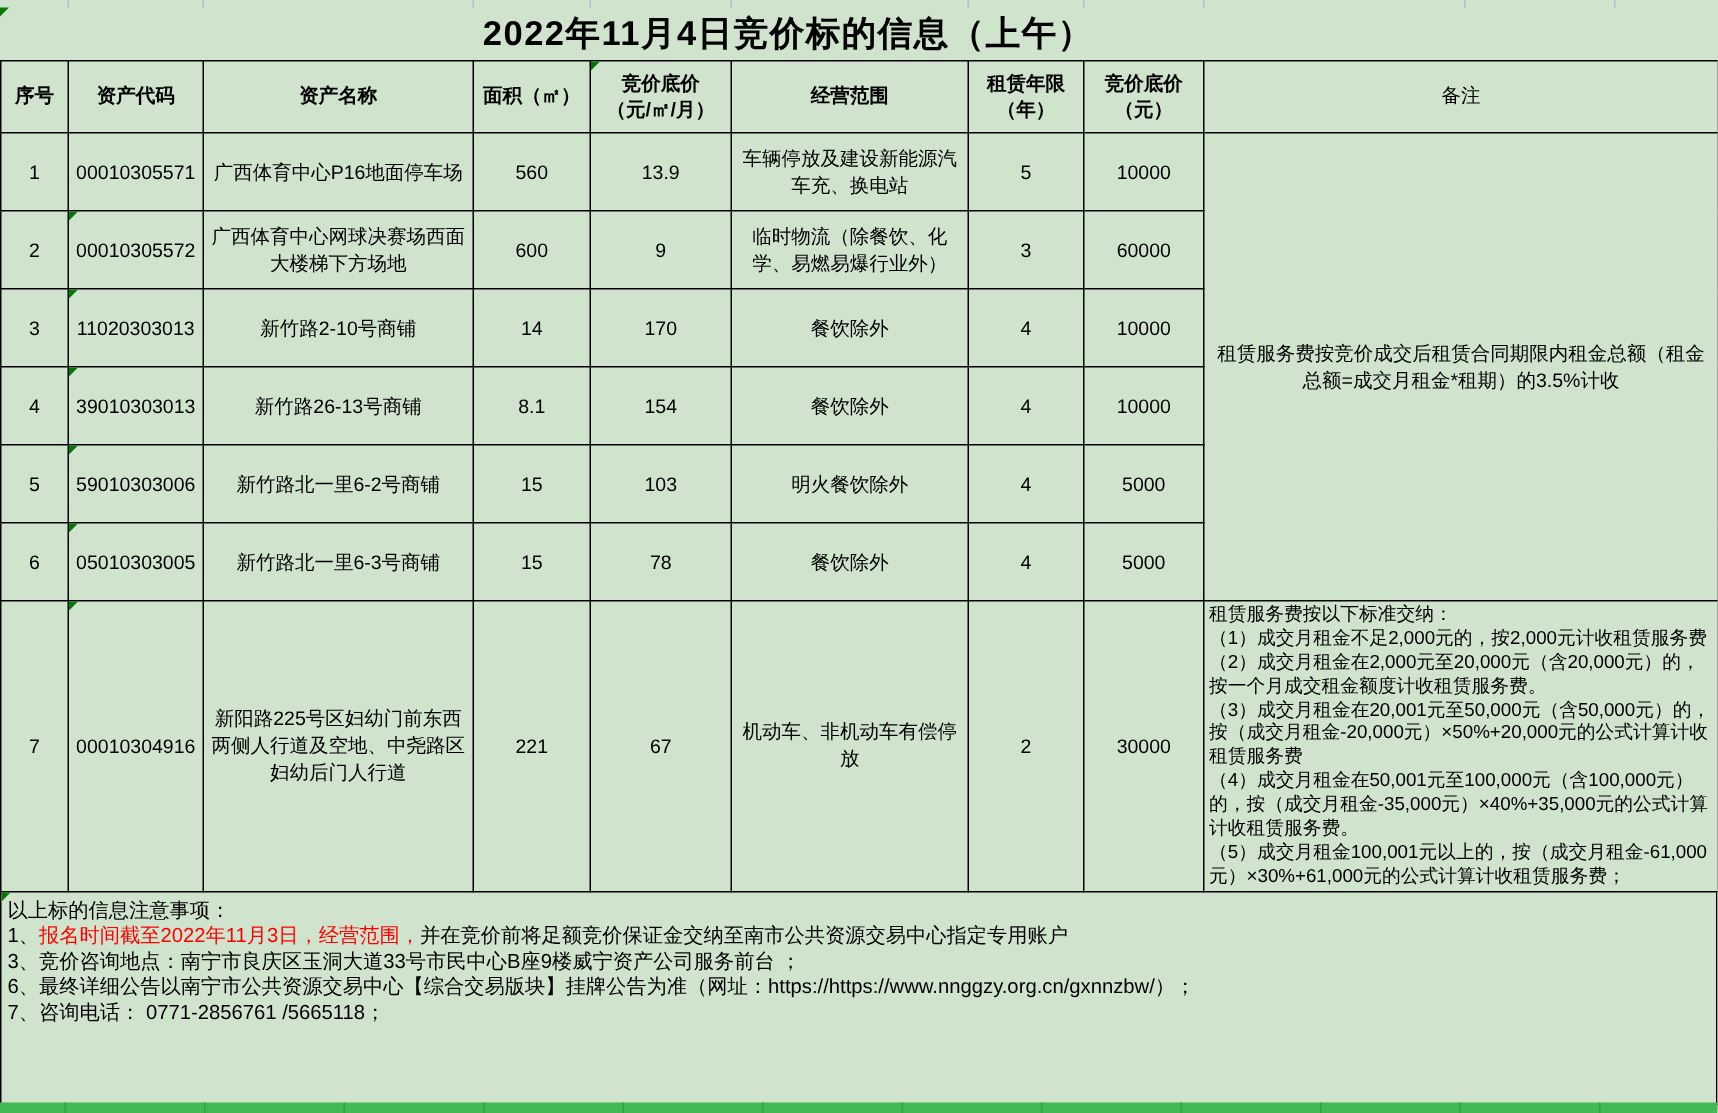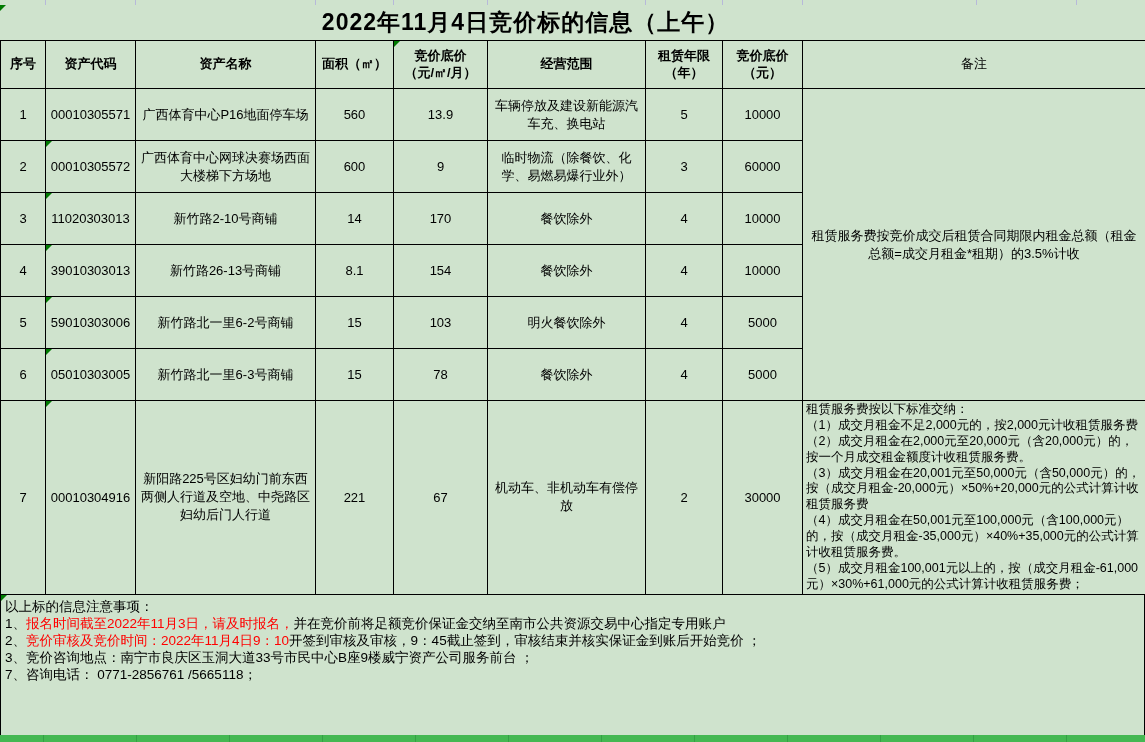--- a/index.html
+++ b/index.html
@@ -180,23 +180,23 @@
 （3）成交月租金在20,001元至50,000元（含50,000元）的，按（成交月租金-20,000元）×50%+20,000元的公式计算计收租赁服务费
 （4）成交月租金在50,001元至100,000元（含100,000元）的，按（成交月租金-35,000元）×40%+35,000元的公式计算计收租赁服务费。
 （5）成交月租金100,001元以上的，按（成交月租金-61,000元）×30%+61,000元的公式计算计收租赁服务费；</td>
   </tr>
 </tbody>
   </table>
 
 <div class="notes">
   <span class="tri"></span>
   <div class="note-line">以上标的信息注意事项：</div>
-  <div class="note-line"><span>1、</span><span class="red">报名时间截至2022年11月3日，请及时报名，</span><span>并在竞价前将足额竞价保证金交纳至南市公共资源交易中心指定专用账户</span></div>
-  <div class="note-line"><span>2、</span><span class="red">竞价审核及竞价时间：2022年11月4日9：10</span><span>开签到审核及审核，9：45截止签到，审核结束并核实保证金到账后开始竞价 ；</span></div>
+  <div class="note-line"><span>1、</span><span class="red">报名时间截至2022年11月3日，经营范围，</span><span>并在竞价前将足额竞价保证金交纳至南市公共资源交易中心指定专用账户</span></div>
   <div class="note-line">3、竞价咨询地点：南宁市良庆区玉洞大道33号市民中心B座9楼威宁资产公司服务前台 ；</div>
+  <div class="note-line">6、最终详细公告以南宁市公共资源交易中心【综合交易版块】挂牌公告为准（网址：https://https://www.nnggzy.org.cn/gxnnzbw/）；</div>
   <div class="note-line">7、咨询电话：  0771-2856761 /5665118；</div>
 </div>
 
 <div class="bottom-bar">
   <div class="vline" style="left:43px"></div>
     <div class="vline" style="left:136px"></div>
   <div class="vline" style="left:229px"></div>
     <div class="vline" style="left:322px"></div>
   <div class="vline" style="left:415px"></div>
     <div class="vline" style="left:508px"></div>

